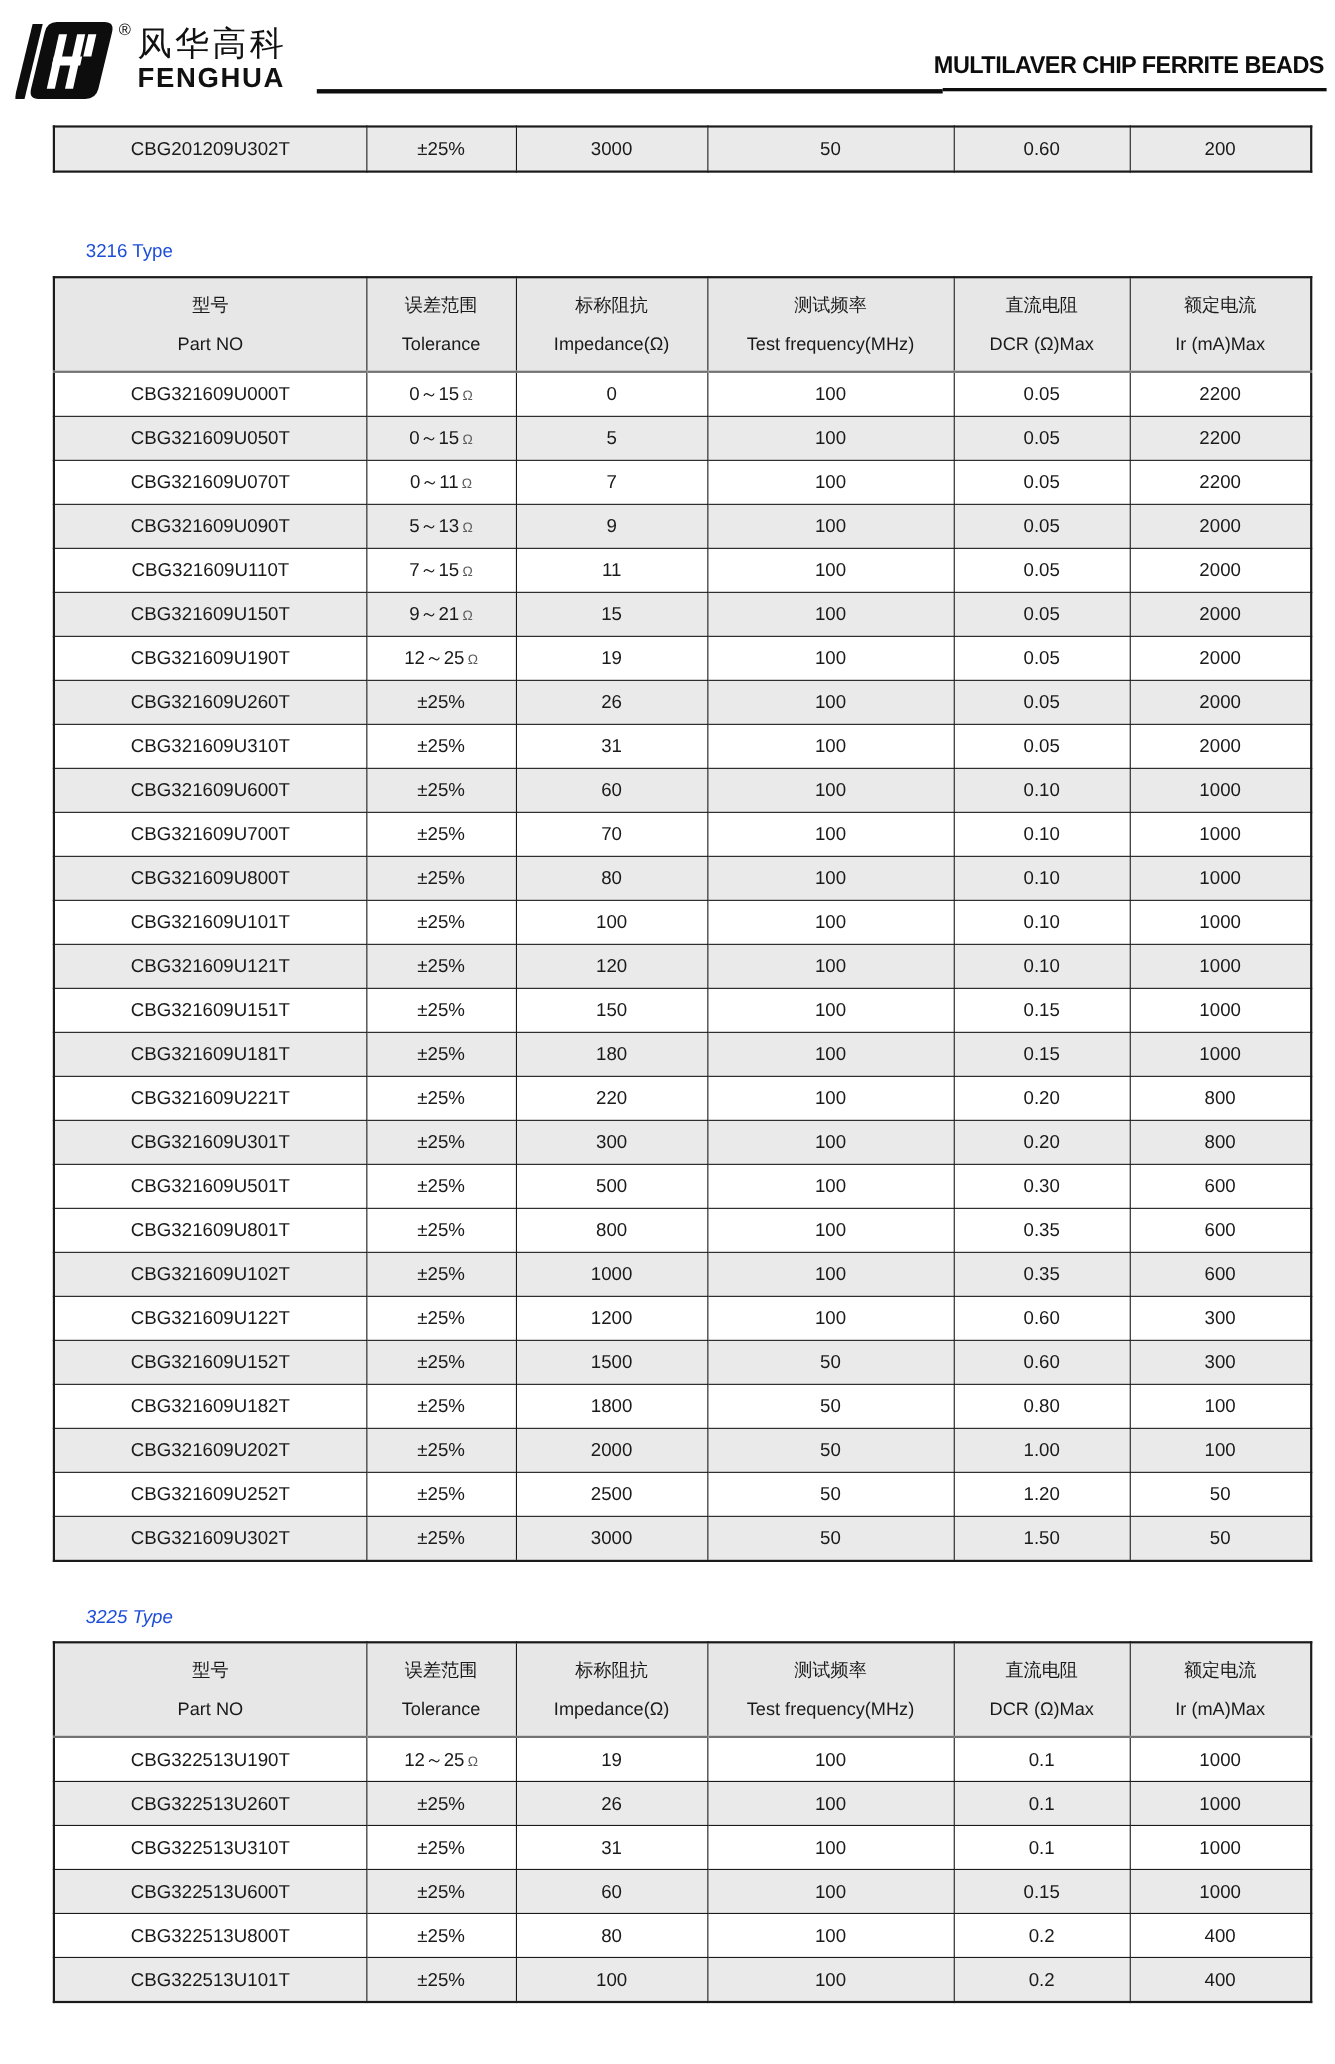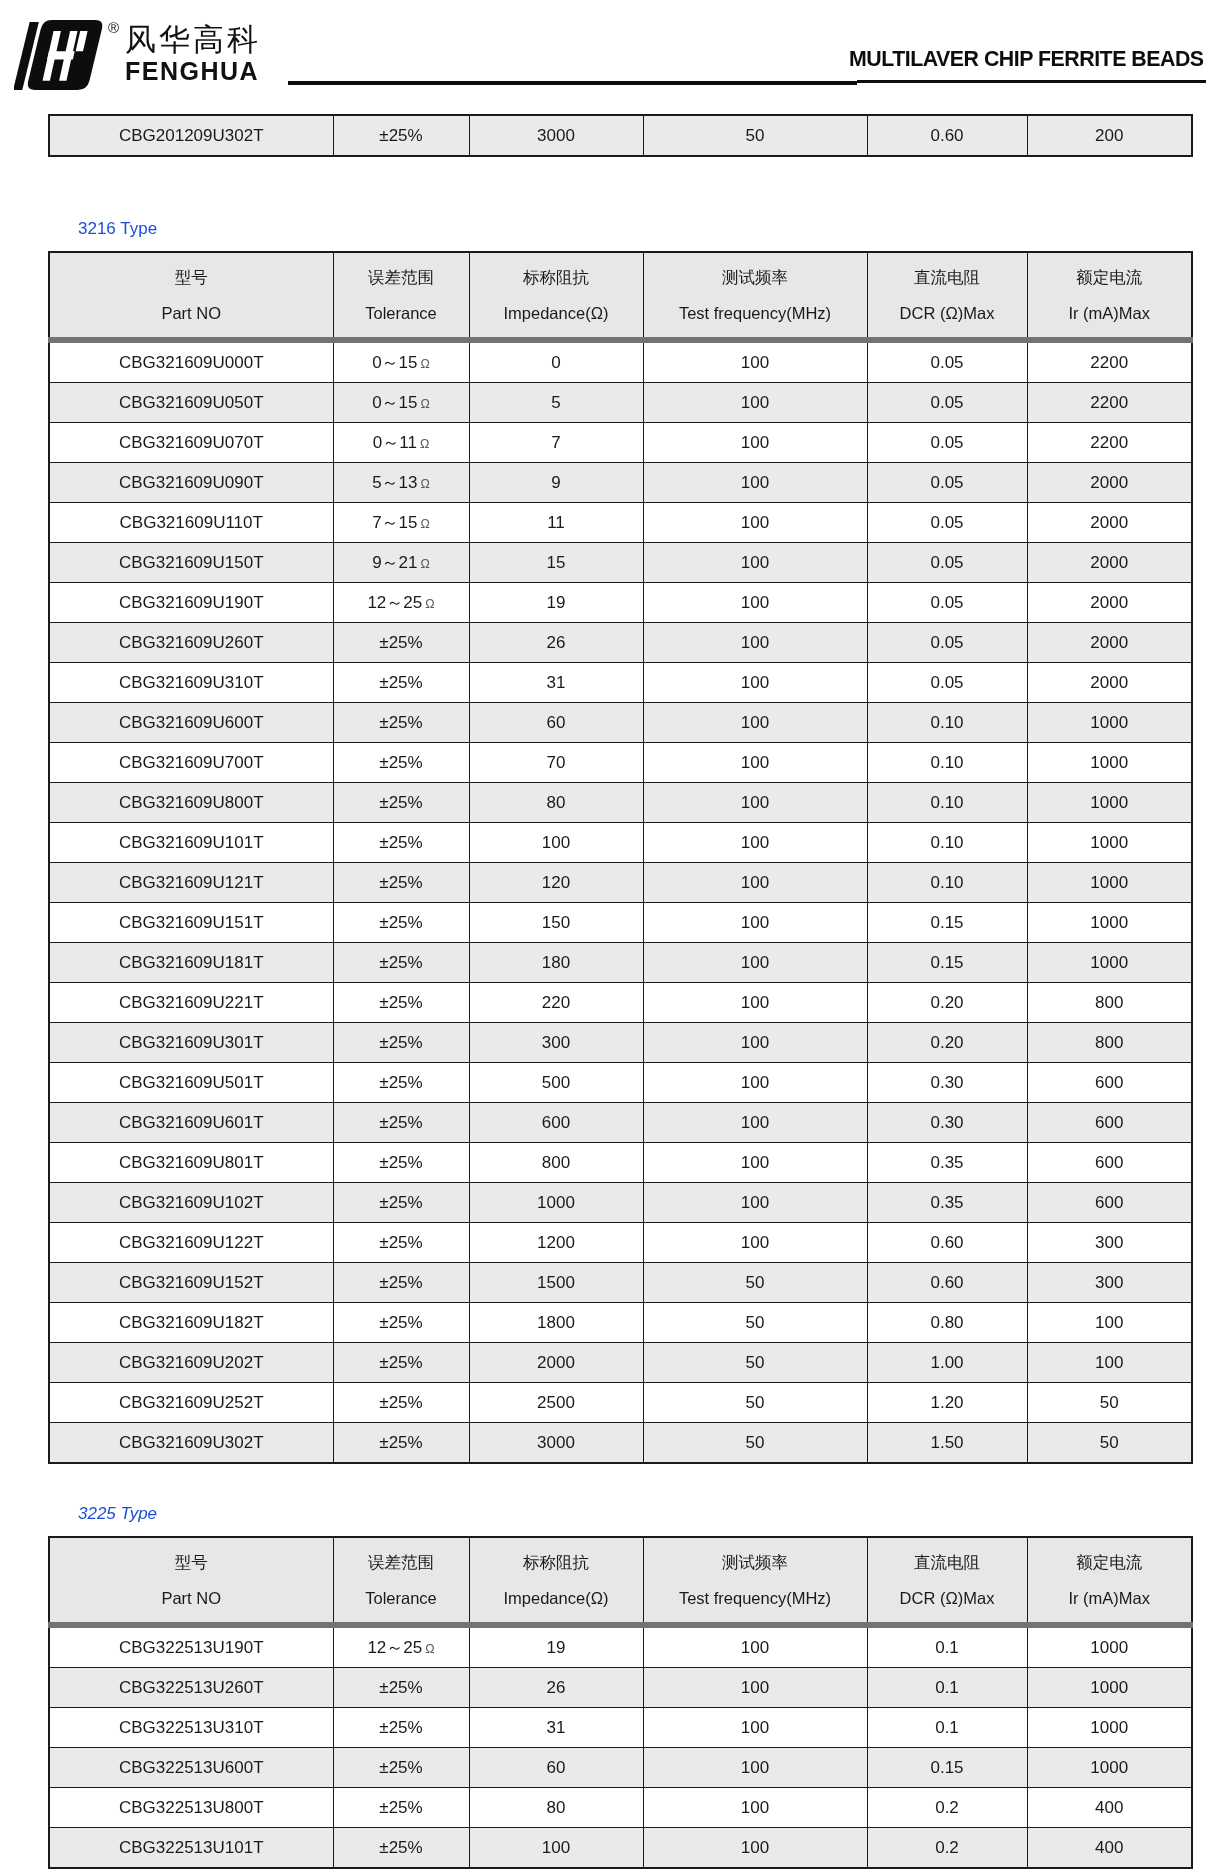--- a/index.html
+++ b/index.html
@@ -44,21 +44,21 @@
     text-align: center;
     vertical-align: middle;
     font-size: 17px;
     font-weight: normal;
     padding: 0;
     overflow: hidden;
     white-space: nowrap;
   }
   table.data-table thead th {
     background: #e7e7e7;
-    border-bottom: 6px solid #737373;
+    border-bottom: 2px solid #737373;
     height: 84px;
   }
   .th-wrap { display: flex; flex-direction: column; justify-content: space-evenly; height: 84px; }
   .th-cn { font-size: 16.5px; }
   .th-en { font-size: 16.5px; }
   table.data-table tbody td { height: 39px; }
   tr.stripe td { background: #eaeaea; }
   tr.plain td  { background: #ffffff; }
 
   table.carryover { border-width: 2px; }
@@ -317,28 +317,20 @@
               <td>800</td>
             </tr>
             <tr class="plain">
               <td>CBG321609U501T</td>
               <td>±25%</td>
               <td>500</td>
               <td>100</td>
               <td>0.30</td>
               <td>600</td>
             </tr>
-            <tr class="stripe">
-              <td>CBG321609U601T</td>
-              <td>±25%</td>
-              <td>600</td>
-              <td>100</td>
-              <td>0.30</td>
-              <td>600</td>
-            </tr>
             <tr class="plain">
               <td>CBG321609U801T</td>
               <td>±25%</td>
               <td>800</td>
               <td>100</td>
               <td>0.35</td>
               <td>600</td>
             </tr>
             <tr class="stripe">
               <td>CBG321609U102T</td>

